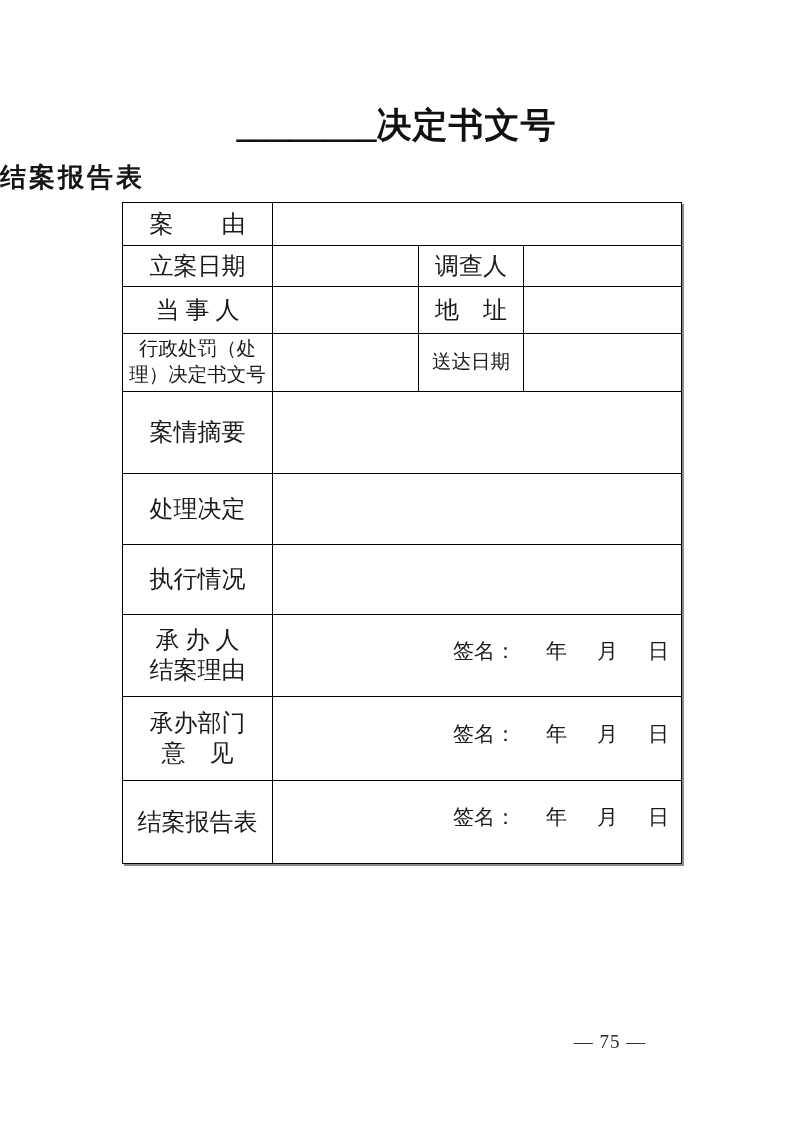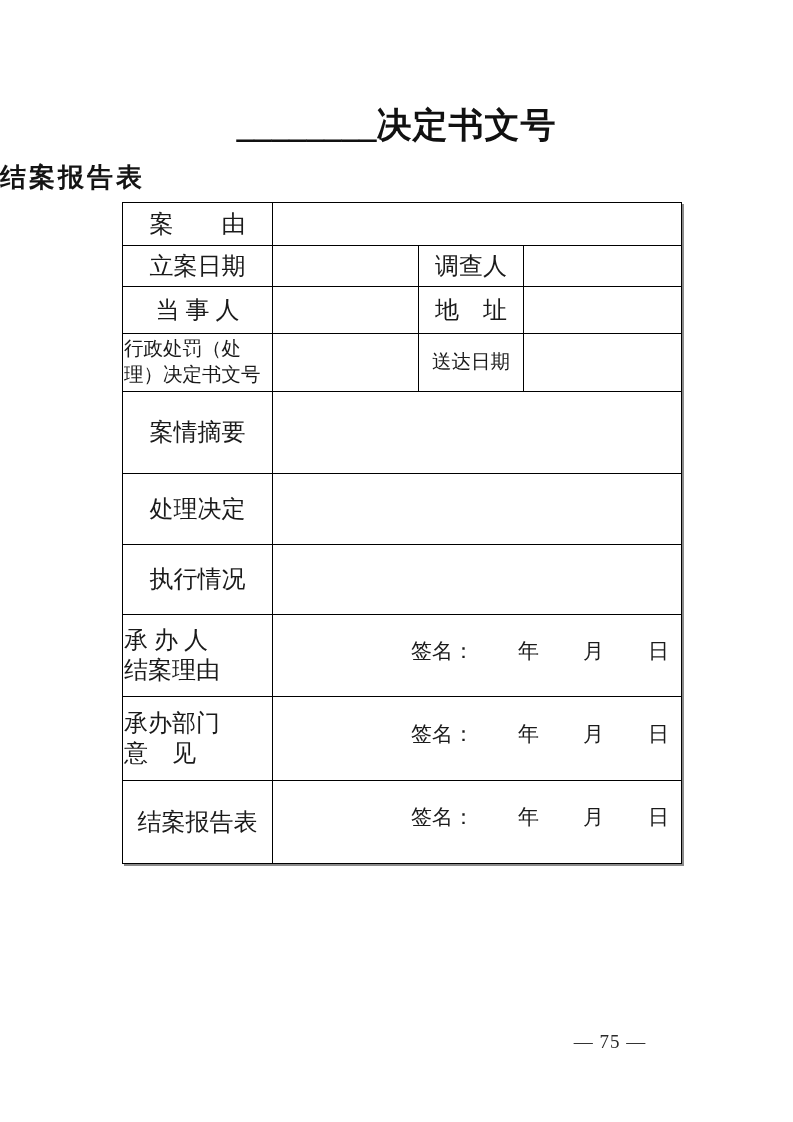--- a/index.html
+++ b/index.html
@@ -50,28 +50,28 @@
     font-size: 24px;
     line-height: 1.25;
     color: #1a1a1a;
     margin-top: 44px;
   }
   td.lbl {
     text-align: center;
     padding: 2px 1px;
   }
   td.lbl.small { font-size: 19.5px; line-height: 1.35; }
-  td.lbl .lline { display: block; text-align: left; }
+  td.lbl .lline { display: block; text-align: center; }
   td.val { background: #ffffff; }
   td.sig { vertical-align: bottom; }
   .sig-line {
     display: flex;
     justify-content: flex-end;
     align-items: baseline;
-    gap: 44px;
+    gap: 30px;
     padding: 0 12px 9px 0;
     font-size: 21px;
     white-space: nowrap;
   }
   .page-number {
     position: absolute;
     top: 1031px; left: 540px; width: 140px;
     text-align: center;
     font-size: 19px;
     color: #2b2b2b;

